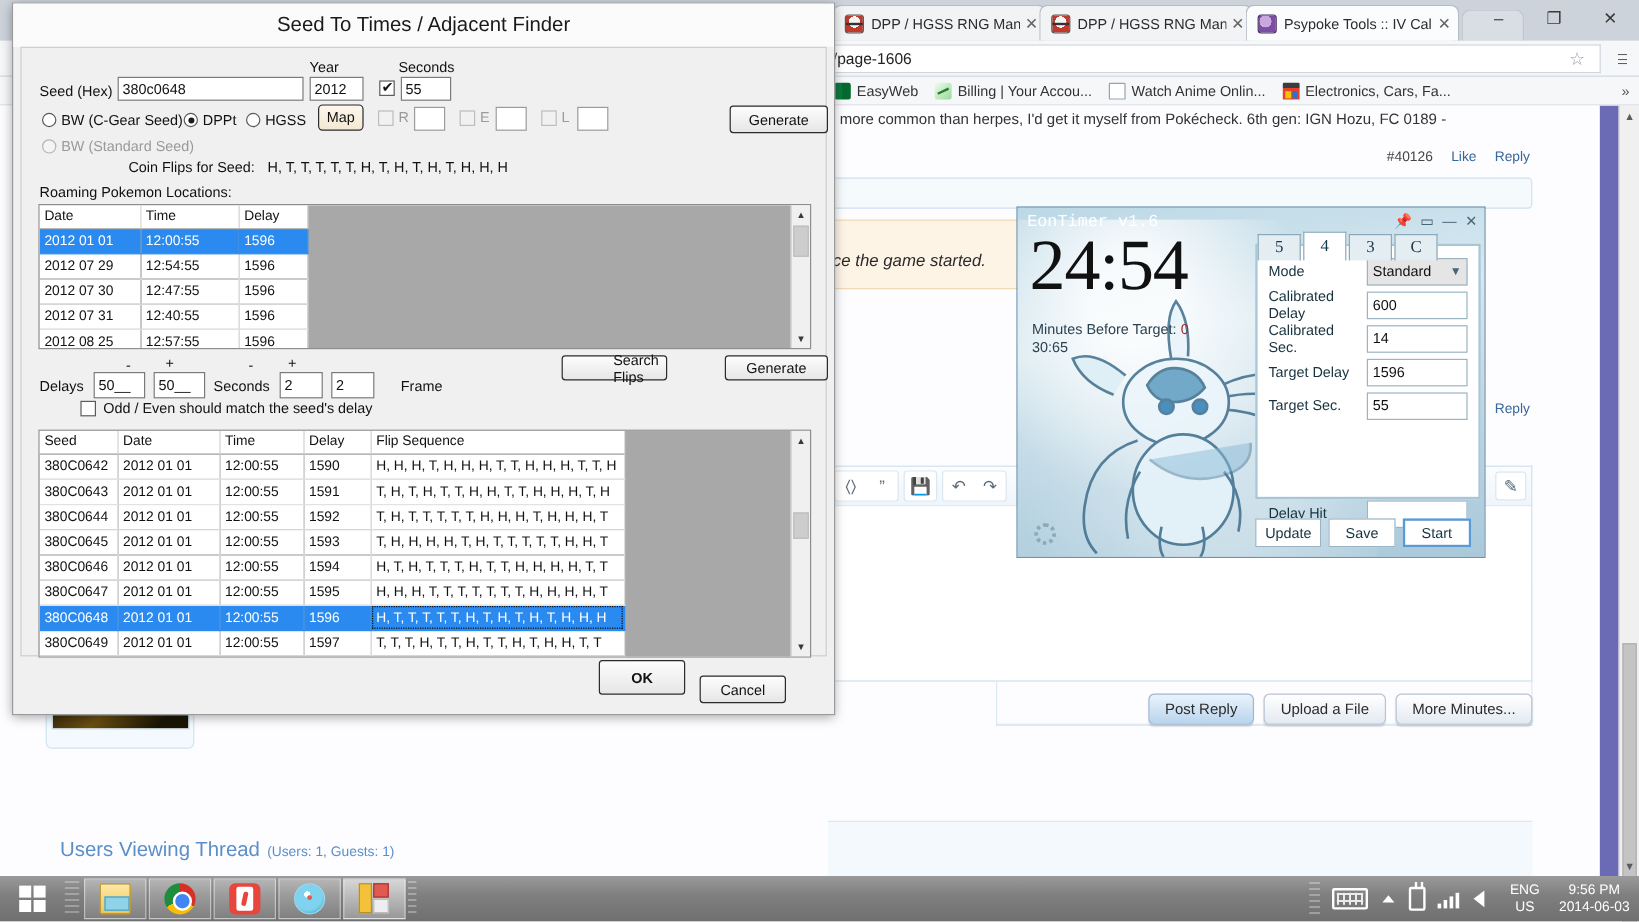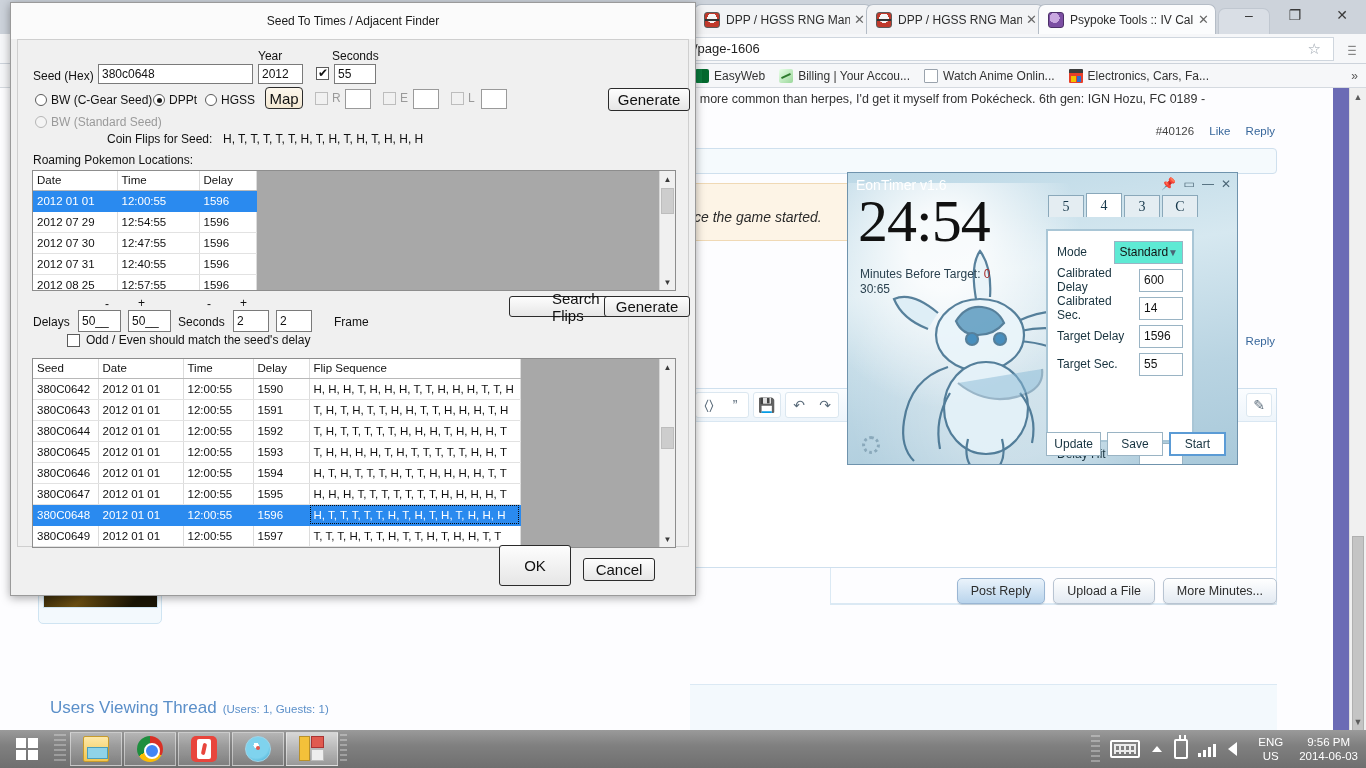--- a/index.html
+++ b/index.html
@@ -140,71 +140,71 @@
     border:1px solid #6f93ad;
     background:linear-gradient(170deg,#bcd8e6 0%, #d6e8f0 35%, #b9d4e2 70%, #a9c9da 100%);
     overflow:hidden;
   }
   #eon:before {
     content:""; position:absolute; left:-30px; top:10px; width:330px; height:300px;
     background:
       radial-gradient(ellipse at 38% 22%, rgba(255,255,255,.85) 0 12%, rgba(255,255,255,0) 48%),
       radial-gradient(ellipse at 60% 70%, rgba(255,255,255,.35) 0 22%, rgba(255,255,255,0) 60%);
   }
-  .eon-title { position:absolute; left:8px; top:4px; font-family:Liberation Sans, sans-serif; font-size:14px; color:#fff; z-index:4;}
+  .eon-title { position:absolute; left:8px; top:4px; font-family:Liberation Mono, monospace; font-size:14px; color:#fff; z-index:4;}
   .eon-title b { font-weight:normal; color:#fff; }
   .eon-wbtns { position:absolute; right:6px; top:4px; display:flex; gap:7px; align-items:center; color:#4a6576; font-size:12px; z-index:4;}
   .eon-clock { position:absolute; left:10px; top:14px; font-family:"Liberation Serif", serif; font-size:60px; color:#111; letter-spacing:-1px; z-index:3;}
   .eon-mbt { position:absolute; left:12px; top:94px; font-size:12px; color:#2b4250; z-index:3; width:180px; line-height:15px;}
   .eon-mbt .zero { color:#a52a2a; }
   .eon-spin { position:absolute; left:14px; bottom:10px; width:18px; height:18px; border-radius:50%;
     border:3px dotted #8aa9bb; z-index:3;}
   
   .eon-mon { position:absolute; left:20px; top:70px; width:250px; height:225px; z-index:2; opacity:.95;}
 
   .eon-tabs { position:absolute; left:200px; top:22px; display:flex; z-index:5;}
   .eon-tab {
     width:36px; height:22px; margin-right:2px;
     background:#e4edf2; border:1px solid #8aa8ba; border-bottom:none;
     display:flex; align-items:center; justify-content:center;
     font-size:14px; font-family:"Liberation Serif", serif; color:#17384b;
   }
   .eon-tab.sel { background:#fff; height:24px; margin-top:-2px; }
   .eon-panel {
-    position:absolute; left:198px; top:56px; width:148px; height:213px;
+    position:absolute; left:198px; top:30px; width:188px; height:213px;
     background:#fff; border:2px solid #a9c6d6; z-index:4; padding:8px 9px 0 9px;
   }
   .eon-row { display:flex; align-items:center; height:26px; margin-bottom:2px; }
   .eon-lab { font-size:12px; color:#18333f; width:82px; }
   .eon-inp {
     flex:1; height:23px; border:1px solid #9ab4c4; background:#fff;
     font-size:12px; color:#111; display:flex; align-items:center; padding:0 4px;
   }
   .eon-sel {
-    flex:1; height:23px; border:1px solid #9ab4c4; background:#5eead4;
+    flex:1; height:23px; border:1px solid #9ab4c4; background:#e5e5e5;
     font-size:12px; color:#111; display:flex; align-items:center; padding:0 4px;
     justify-content:space-between;
   }
   .eon-sel .cv { color:#4a6576; font-size:10px; }
   .eon-row.hit { margin-top:64px; }
   .eon-btns { position:absolute; left:198px; bottom:8px; width:180px; display:flex; gap:6px; z-index:5;}
   .eon-btn {
     flex:1; height:24px; background:#fff; border:1px solid #9ab4c4;
     display:flex; align-items:center; justify-content:center; font-size:12px; color:#16323f;
   }
   .eon-btn.start { border:2px solid #5b9bd5; }
 
   
   #dlg {
     position:absolute; left:10px; top:2px; width:686px; height:594px;
     background:#f0f0f0; border:1px solid #9a9a9a;
     box-shadow:0 2px 9px rgba(0,0,0,.35);
   }
   .dlg-cap { height:36px; display:flex; align-items:center; justify-content:center;
-    background:#fbfbfb; font-size:12px; color:#1a1a1a; }
+    background:#fbfbfb; font-size:17px; color:#1a1a1a; }
   .dlg-body { position:absolute; left:6px; right:6px; top:36px; bottom:6px; }
 
   .grp {
     position:absolute; left:0; right:0; top:0; height:508px;
     border:1px solid #cfcfcf; background:#f0f0f0;
   }
   .lbl { position:absolute; font-size:12px; color:#111; }
   .tin {
     position:absolute; background:#fff; border:1px solid #7a7a7a;
     font-size:12px; color:#111; display:flex; align-items:center; padding:0 3px;
@@ -214,21 +214,21 @@
   .radio .rd { width:12px; height:12px; border:1px solid #5b5b5b; border-radius:50%; background:#fff; margin-right:4px; position:relative;}
   .radio.on .rd:after { content:""; position:absolute; left:2.5px; top:2.5px; width:5px; height:5px; border-radius:50%; background:#1a1a1a;}
   .radio.dis { color:#9a9a9a; } .radio.dis .rd { border-color:#b5b5b5; background:#f4f4f4;}
   .cbx { position:absolute; width:13px; height:13px; border:1px solid #5b5b5b; background:#fff;}
   .cbx.on:after { content:"\2714"; position:absolute; left:1px; top:-2px; font-size:12px; color:#111;}
   .cbx.dis { border-color:#bdbdbd; background:#f1f1f1;}
   .btn {
     position:absolute; background:linear-gradient(180deg,#fdfdfd,#e6e6e6);
     border:1px solid #8e8e8e; border-radius:3px;
     display:flex; align-items:center; justify-content:center;
-    font-size:15px; color:#111;
+    font-size:12px; color:#111;
   }
   .btn.tan { background:linear-gradient(180deg,#fdf7ec,#f3e8d3); border:1px solid #2b2b2b; border-radius:4px;}
   .btn.bord { border:1px solid #2b2b2b; }
 
   
   .lv { position:absolute; border:1px solid #8d8d8d; background:#fff; overflow:hidden;}
   .lv-scroll { position:absolute; right:0; top:0; bottom:0; width:16px; background:#f0f0f0; border-left:1px solid #d6d6d6;}
   .lv-scroll .a { position:absolute; left:0; right:0; height:16px; display:flex; align-items:center; justify-content:center; font-size:8px; color:#3a3a3a;}
   .lv-scroll .a.u{top:0;} .lv-scroll .a.d{bottom:0;}
   .lv-scroll .th { position:absolute; left:1px; right:1px; background:#cdcdcd; border:1px solid #bdbdbd;}
@@ -618,21 +618,21 @@
       <div class="lbl" style="left:222px; top:256px;">+</div>
 
       <div class="lbl" style="left:15px; top:275px;">Delays</div>
       <div class="tin" style="left:60px; top:270px; width:43px; height:22px;">50__</div>
       <div class="tin" style="left:110px; top:270px; width:43px; height:22px;">50__</div>
       <div class="lbl" style="left:160px; top:275px;">Seconds</div>
       <div class="tin" style="left:215px; top:270px; width:36px; height:22px;">2</div>
       <div class="tin" style="left:258px; top:270px; width:36px; height:22px;">2</div>
       <div class="lbl" style="left:316px; top:275px;">Frame</div>
 
-      <div class="btn bord" style="left:491px; top:256px; width:108px; height:21px;padding-left:42px;">Search Flips</div>
+      <div class="btn bord" style="left:450px; top:256px; width:88px; height:21px;padding-left:42px;">Search Flips</div>
       <div class="btn bord" style="left:586px; top:256px; width:86px; height:21px;">Generate</div>
 
       <div class="cbx" style="left:49px; top:294px;"></div>
       <div class="lbl" style="left:68px; top:293px;text-align:right;">Odd / Even should match the seed's delay</div>
 
       <div class="lv" style="left:14px; top:318px; right:12px; height:190px;">
         <div class="lv-inner">
           <table class="grid">
             <colgroup>
                 <col style="width:65px">
@@ -712,21 +712,21 @@
         </div>
         <div class="lv-scroll">
           <div class="a u">▲</div>
           <div class="th" style="top:68px; height:22px;"></div>
           <div class="a d">▼</div>
         </div>
       </div>
     </div>
 
     <div class="dlg-foot" style="bottom:3px; right:34px;">
-      <div class="btn bord" style="position:relative; width:72px; height:41px;">OK</div>
+      <div class="btn bord" style="position:relative; width:72px; height:29px;font-weight:bold;">OK</div>
       <div class="btn bord" style="position:relative; width:72px; height:23px;margin-top:13px;">Cancel</div>
     </div>
   </div>
 </div>
 
 <div id="taskbar">
   <div class="tb-start">
     <span class="winlogo">
         <i></i>
         <i></i>

